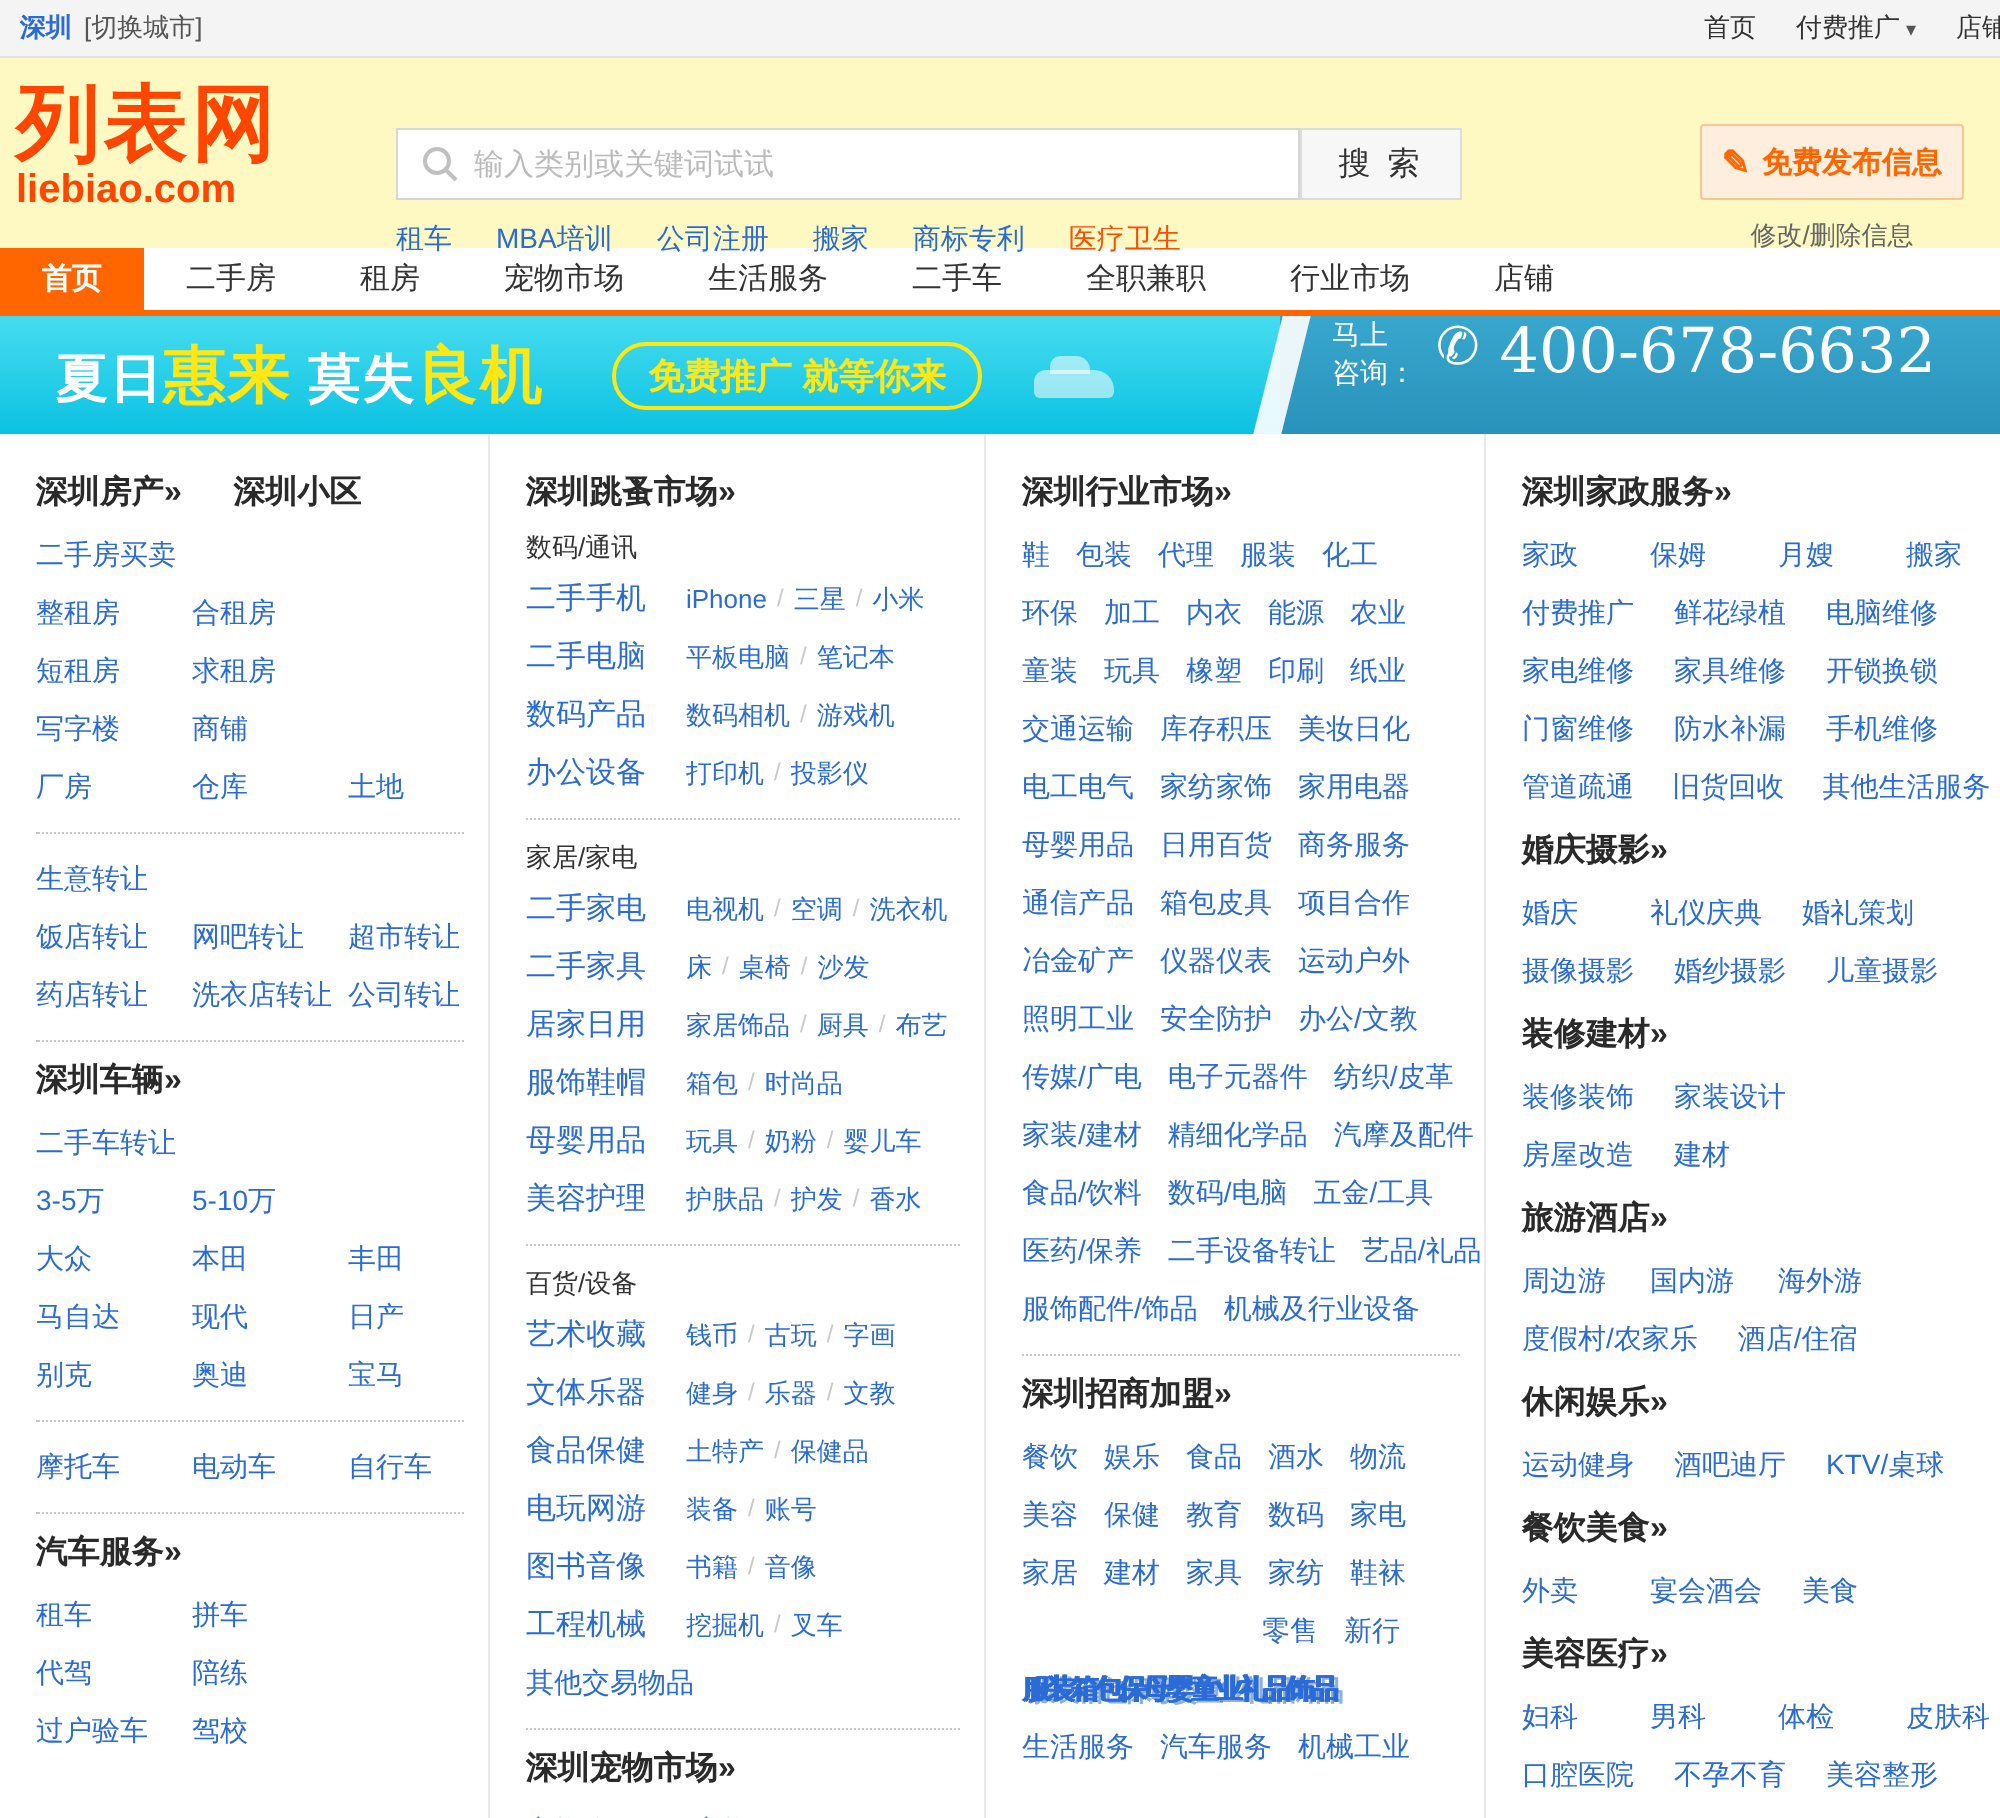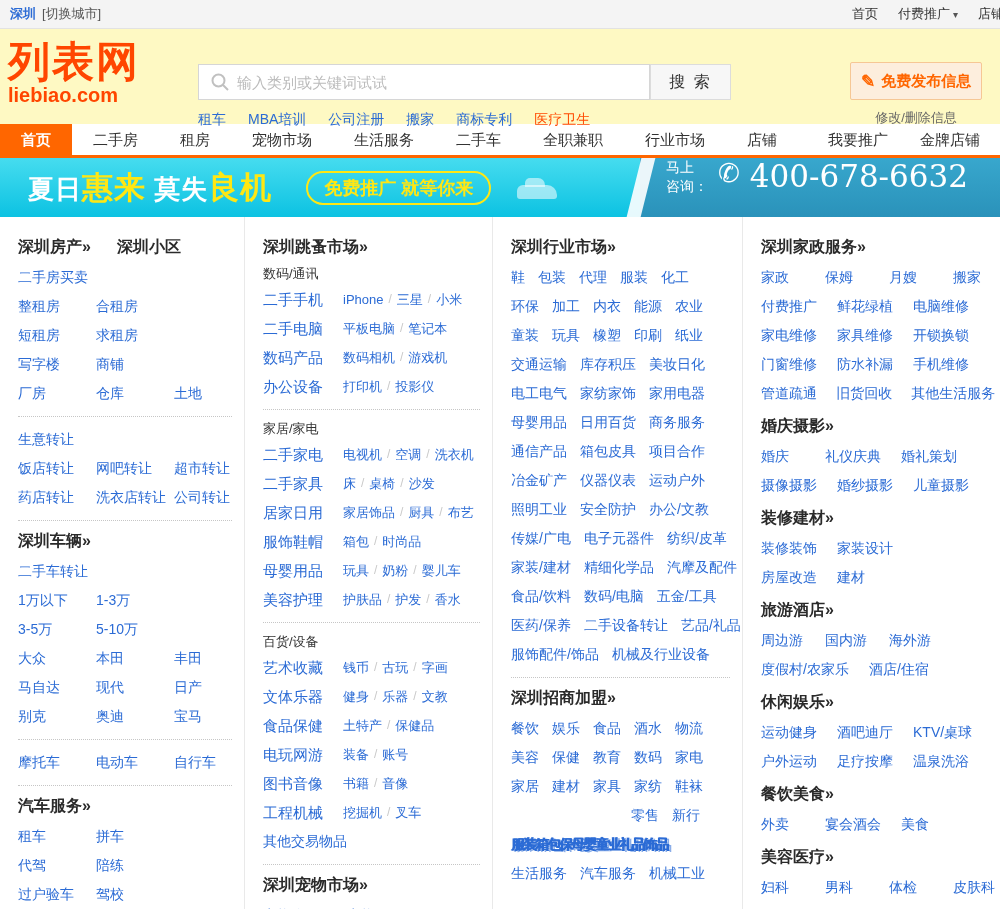--- a/index.html
+++ b/index.html
@@ -152,24 +152,20 @@
       <a class="nav-item active">首页</a>
       <a class="nav-item">二手房</a>
       <a class="nav-item">租房</a>
       <a class="nav-item">宠物市场</a>
       <a class="nav-item">生活服务</a>
       <a class="nav-item">二手车</a>
       <a class="nav-item">全职兼职</a>
       <a class="nav-item">行业市场</a>
       <a class="nav-item">店铺</a>
     </div>
-  <div class="nav-right" id="nav-right">
-      <a class="nav-item">我要推广</a>
-      <a class="nav-item">金牌店铺</a>
-    </div>
 </div>
 
 <div class="banner">
   <div class="banner-left">
     <div class="slogan" id="slogan"><span>夏日</span><span class="y">惠来</span><span> 莫失</span><span class="y">良机</span></div>
     <div class="promo-pill">免费推广 就等你来</div>
     <div class="car"></div>
     <div class="slant"></div>
   </div>
   <div class="banner-right">
@@ -218,24 +214,20 @@
         <a>药店转让</a>
         <a>洗衣店转让</a>
         <a>公司转让</a>
       </div>
       <div class="dotline"></div>
       <div class="sec-h"><a class="h1">深圳车辆»</a></div>
       <div class="row">
         <a>二手车转让</a>
       </div>
       <div class="row">
-        <a>1万以下</a>
-        <a>1-3万</a>
-      </div>
-      <div class="row">
         <a>3-5万</a>
         <a>5-10万</a>
       </div>
       <div class="row">
         <a>大众</a>
         <a>本田</a>
         <a>丰田</a>
       </div>
       <div class="row">
         <a>马自达</a>
@@ -567,25 +559,20 @@
       <div class="row">
         <a>度假村/农家乐</a>
         <a>酒店/住宿</a>
       </div>
       <div class="sec-h"><a class="h1">休闲娱乐»</a></div>
       <div class="row">
         <a>运动健身</a>
         <a>酒吧迪厅</a>
         <a>KTV/桌球</a>
       </div>
-      <div class="row">
-        <a>户外运动</a>
-        <a>足疗按摩</a>
-        <a>温泉洗浴</a>
-      </div>
       <div class="sec-h"><a class="h1">餐饮美食»</a></div>
       <div class="row">
         <a>外卖</a>
         <a>宴会酒会</a>
         <a>美食</a>
       </div>
       <div class="sec-h"><a class="h1">美容医疗»</a></div>
       <div class="row">
         <a>妇科</a>
         <a>男科</a>

